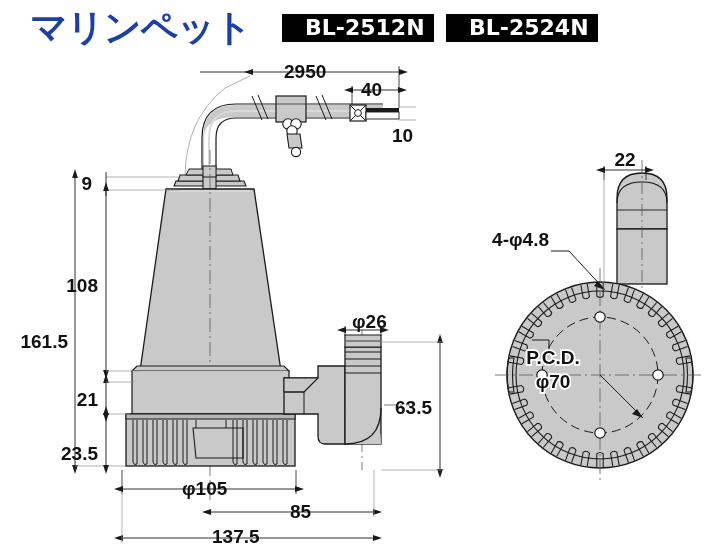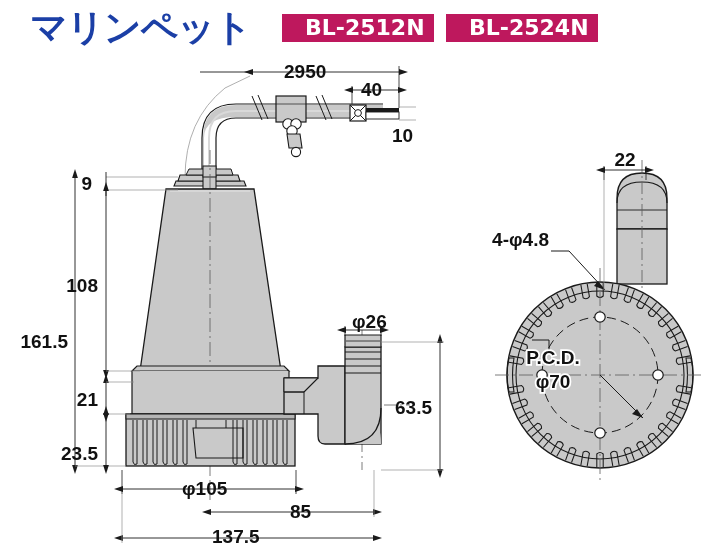--- a/index.html
+++ b/index.html
@@ -36,21 +36,21 @@
     color: #1b3fa6;
     letter-spacing: -1px;
     font-family: "DejaVu Sans", sans-serif;
     line-height: 44px;
     white-space: nowrap;
   }
   .model-badge {
     position: absolute;
     top: 14px;
     height: 28px;
-    background: #be185d;
+    background: #000000;
     color: #ffffff;
     font-size: 22px;
     font-weight: bold;
     line-height: 28px;
     text-align: center;
     letter-spacing: 0px;
     font-family: "DejaVu Sans", sans-serif;
     white-space: nowrap;
     padding: 0 23px;
     box-sizing: border-box;

